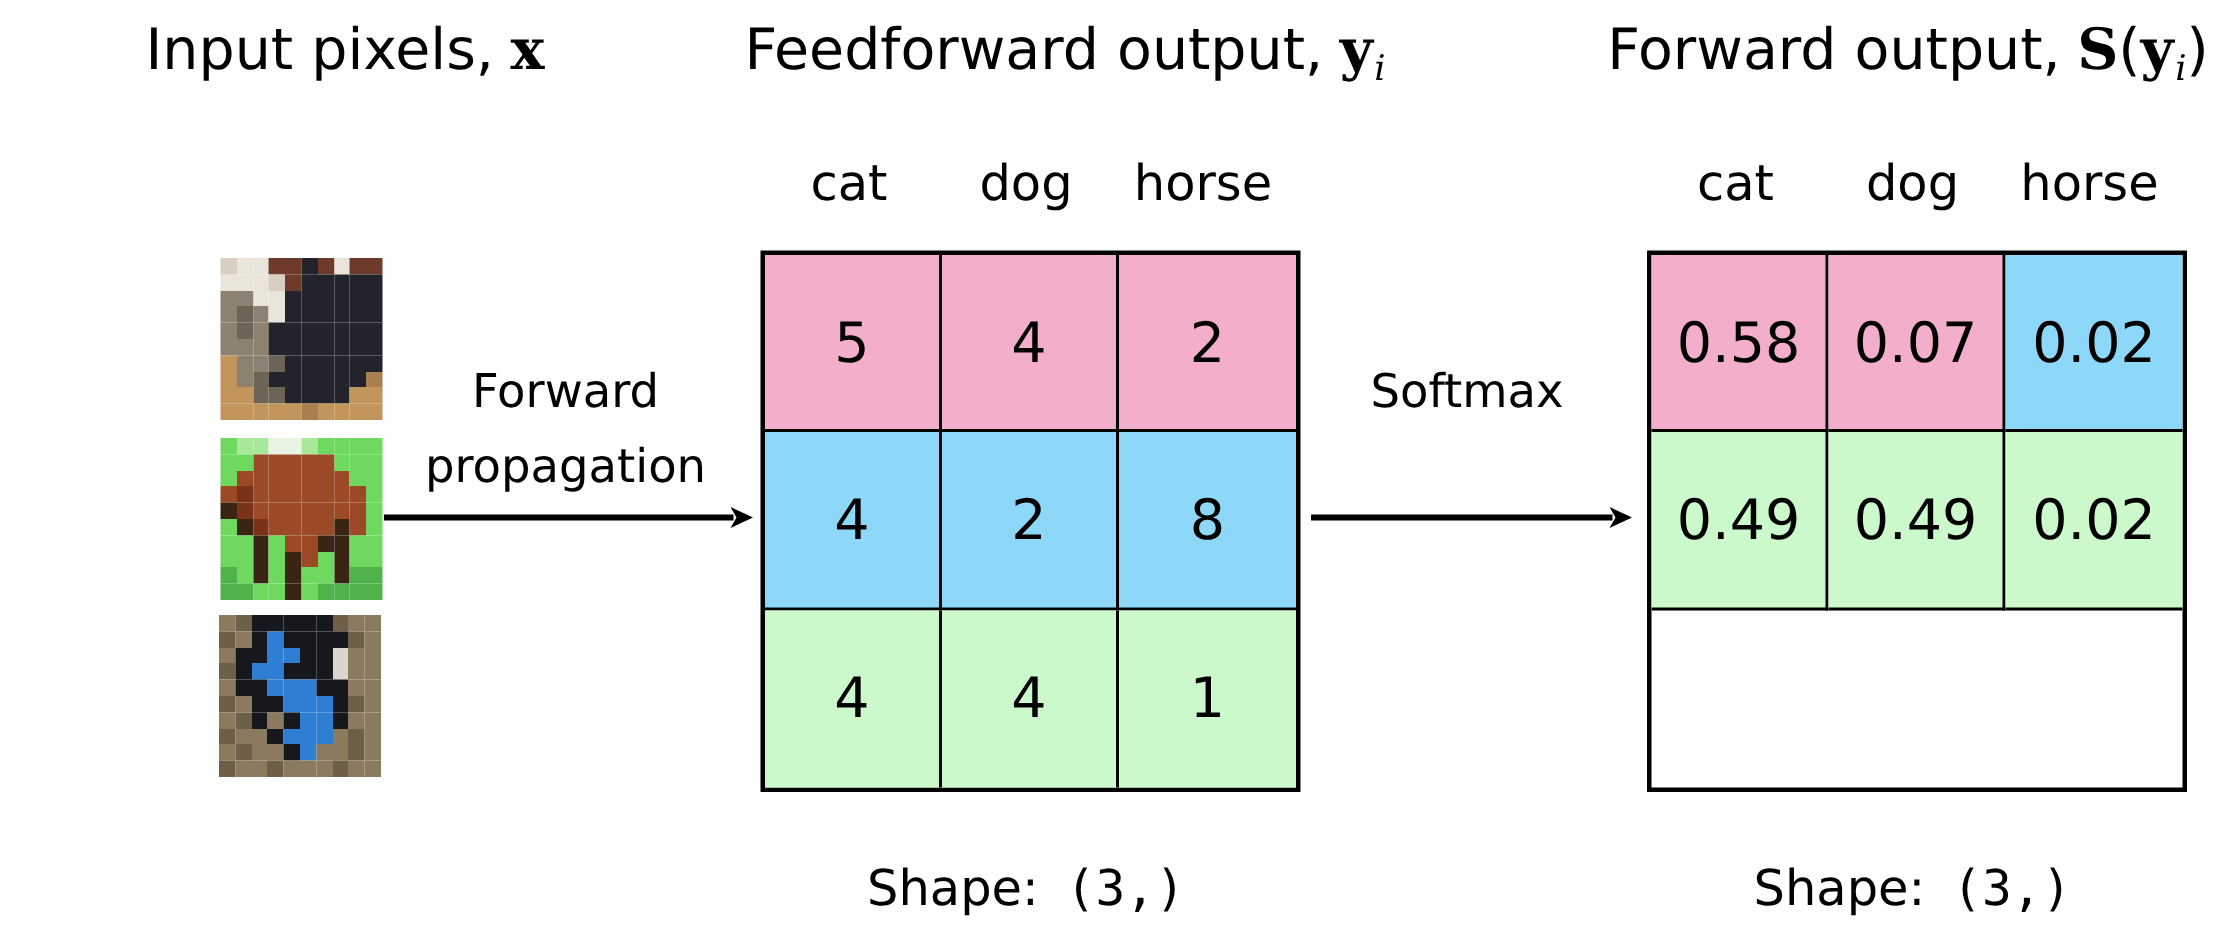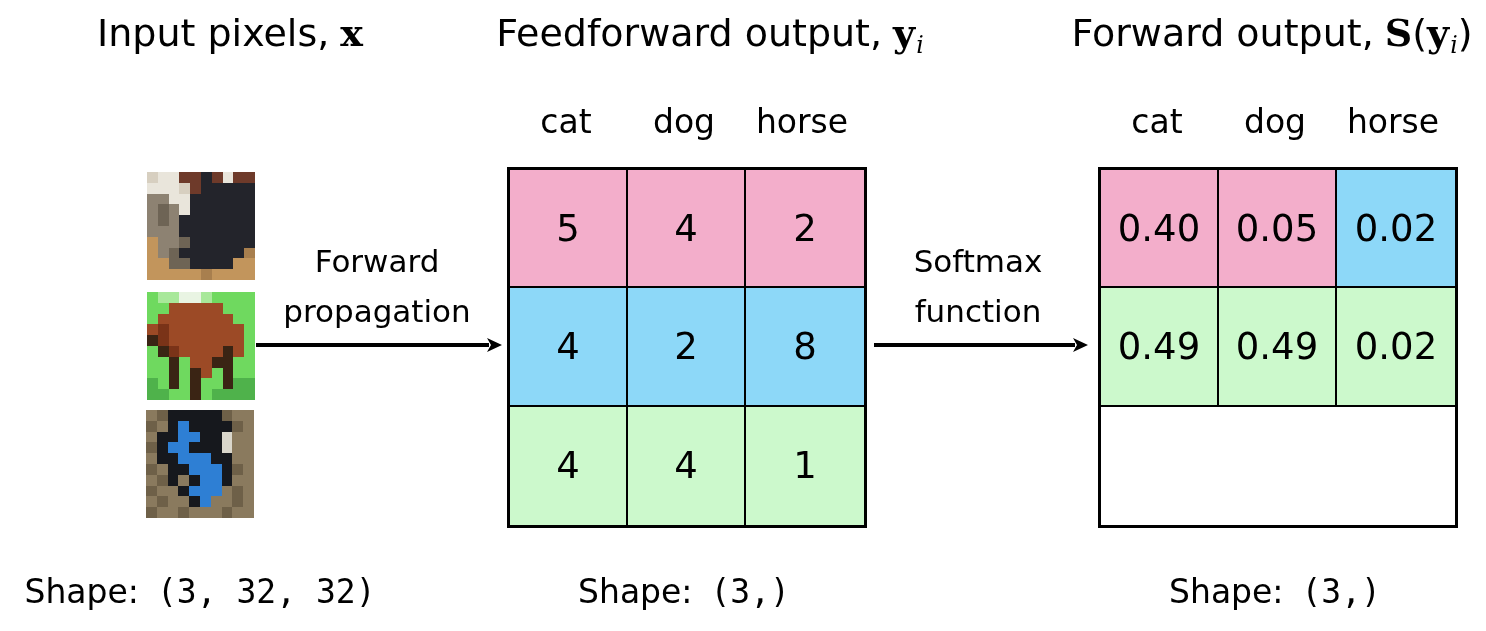--- a/index.html
+++ b/index.html
@@ -359,21 +359,21 @@
       <div style="background: rgb(138, 122, 94);"></div>
       <div style="background: rgb(138, 122, 94);"></div>
     </div>
 
   <div class="arrow-label" style="left:262px;top:236px;width:230px;"><span>Forward</span><br><span>propagation</span></div>
   <svg class="arrow-svg" style="left:255px;top:337px;" width="248" height="16">
     <line x1="1" y1="8" x2="234" y2="8" stroke="#000" stroke-width="4"></line>
     <path d="M232,1 L247,8 L232,15 L236,8 Z" fill="#000"></path>
   </svg>
 
-  <div class="arrow-label" style="left:863px;top:236px;width:230px;"><span>Softmax</span><br><span>function</span></div>
+  <div class="arrow-label" style="left:863px;top:236px;width:230px;"><span>Softmax</span><br></div>
   <svg class="arrow-svg" style="left:873px;top:337px;" width="216" height="16">
     <line x1="1" y1="8" x2="202" y2="8" stroke="#000" stroke-width="4"></line>
     <path d="M200,1 L215,8 L200,15 L204,8 Z" fill="#000"></path>
   </svg>
 
   <div class="col-header" style="left:507px;top:98px;">cat</div>
   <div class="col-header" style="left:625px;top:98px;">dog</div>
   <div class="col-header" style="left:743px;top:98px;">horse</div>
 
   <div class="grid-table" style="left:507px;top:167px;">
@@ -386,27 +386,26 @@
     <div class="cell row-green">4</div>
     <div class="cell row-green">4</div>
     <div class="cell row-green">1</div>
   </div>
 
   <div class="col-header" style="left:1098px;top:98px;">cat</div>
   <div class="col-header" style="left:1216px;top:98px;">dog</div>
   <div class="col-header" style="left:1334px;top:98px;">horse</div>
 
   <div class="grid-table" style="left:1098px;top:167px;">
-    <div class="cell row-pink">0.40</div>
-    <div class="cell row-pink">0.05</div>
+    <div class="cell row-pink">0.58</div>
+    <div class="cell row-pink">0.07</div>
     <div class="cell row-blue">0.02</div>
     <div class="cell row-green">0.49</div>
     <div class="cell row-green">0.49</div>
     <div class="cell row-green">0.02</div>
   </div>
 
-  <div class="shape-line" style="left:0px;top:572px;width:400px;"><span class="shape-word">Shape:</span><span class="shape-mono">(3, 32, 32)</span></div>
 
   <div class="shape-line" style="left:507px;top:572px;width:354px;"><span class="shape-word">Shape:</span><span class="shape-mono">(3,)</span></div>
 
   <div class="shape-line" style="left:1098px;top:572px;width:354px;"><span class="shape-word">Shape:</span><span class="shape-mono">(3,)</span></div>
 
 </div>
 
 </body></html>

